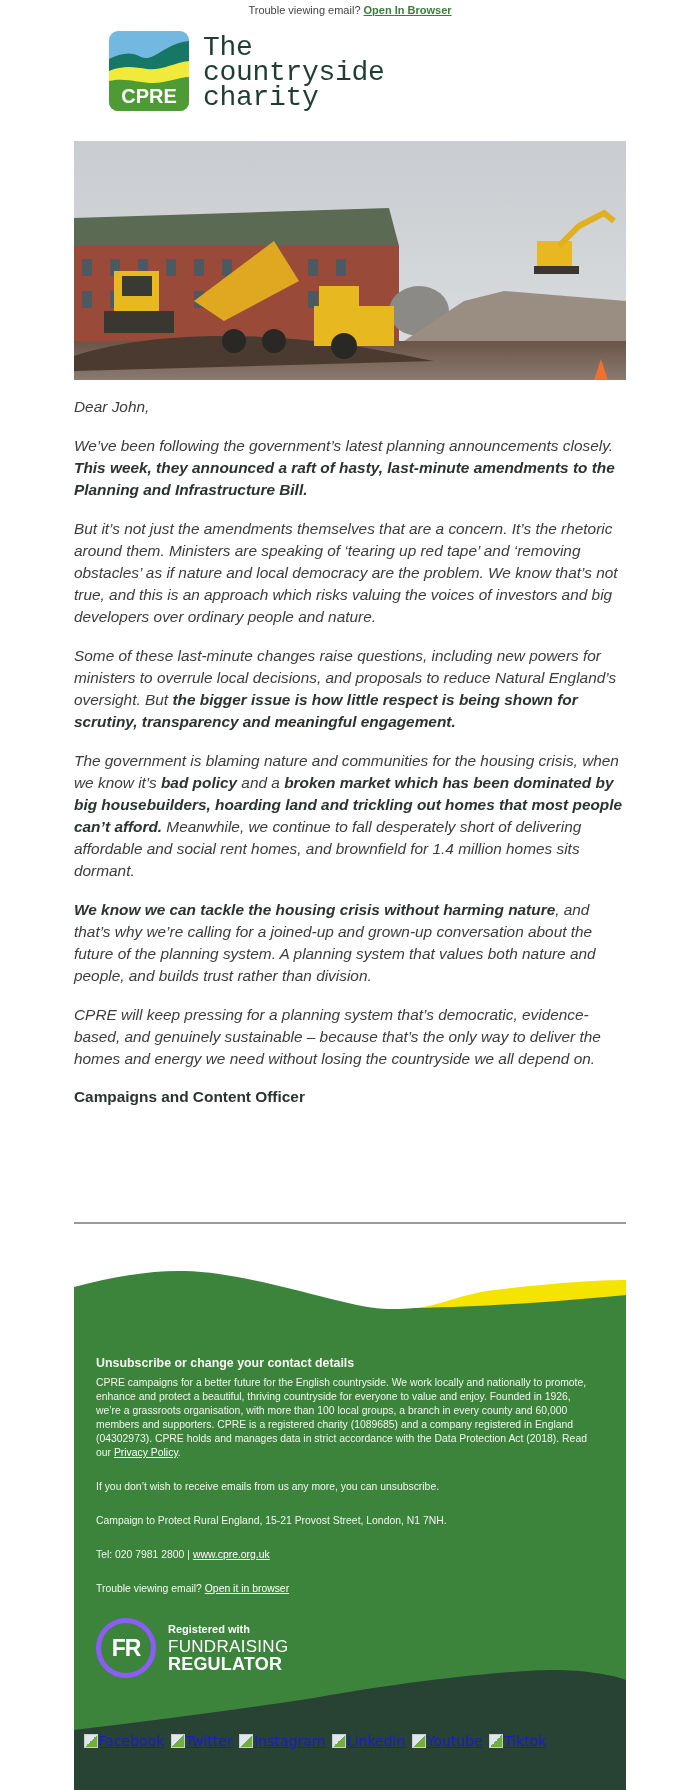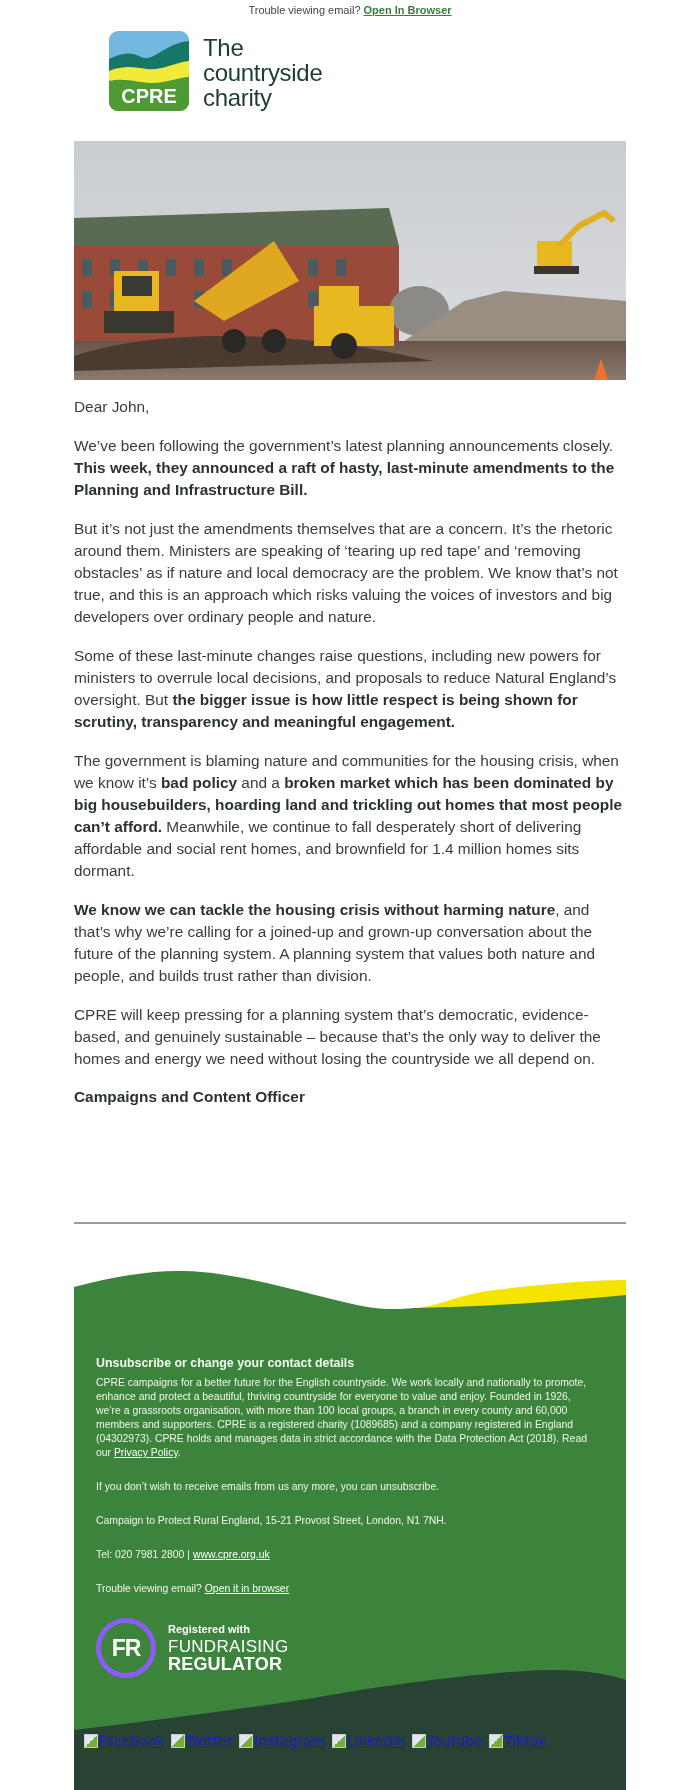--- a/index.html
+++ b/index.html
@@ -6,27 +6,27 @@
   html, body { width: 700px; background: #ffffff; }
   body { font-family: "Liberation Sans", "DejaVu Sans", sans-serif; color: #3a3a3a; }
   .wrap { width: 700px; height: 1790px; position: relative; overflow: hidden; background: #fff; }
 
   .preheader { position: absolute; top: 4px; left: 0; width: 700px; text-align: center; font-size: 11px; color: #444; }
   .preheader a { color: #3a7d3a; font-weight: bold; }
 
   .logo { position: absolute; top: 31px; left: 74px; display: flex; align-items: flex-start; }
   .logo-mark { width: 80px; height: 80px; border-radius: 9px; overflow: hidden; position: relative; margin-left: 35px; }
   .logo-mark svg { display: block; }
-  .logo-text { margin-left: 14px; margin-top: 4px; font-size: 24px; line-height: 25px; color: #1f3d33; letter-spacing: -0.3px; }
+  .logo-text { margin-left: 14px; margin-top: 4px; font-size: 28px; line-height: 25px; color: #1f3d33; letter-spacing: -0.3px; font-family: Liberation Mono, monospace; }
   .logo-text div { display: block; }
 
   .hero { position: absolute; top: 141px; left: 74px; width: 552px; height: 239px; overflow: hidden; }
 
   .content { position: absolute; top: 396px; left: 74px; width: 556px; font-size: 15.4px; line-height: 22px; color: #3c3c3c; }
-  .content p { margin-bottom: 17px; }
+  .content p { margin-bottom: 17px; font-style: italic; }
   .content b { color: #2a332e; font-weight: bold; }
 
   .signature { margin-top: -1px; }
   .divider { position: absolute; top: 1222px; left: 74px; width: 552px; height: 2px; background: #9a9a9a; }
 
   .footer { position: absolute; top: 1270px; left: 74px; width: 552px; height: 520px; }
   .footer svg.bg { position: absolute; top: 0; left: 0; }
   .footer-inner { position: absolute; top: 86px; left: 22px; width: 500px; color: #f2f6ee; font-size: 10.4px; line-height: 14px; }
   .footer-inner h3 { font-size: 12.4px; font-weight: bold; margin-bottom: 6px; color: #f5f8f0; }
   .footer-inner p { margin-bottom: 20px; }

